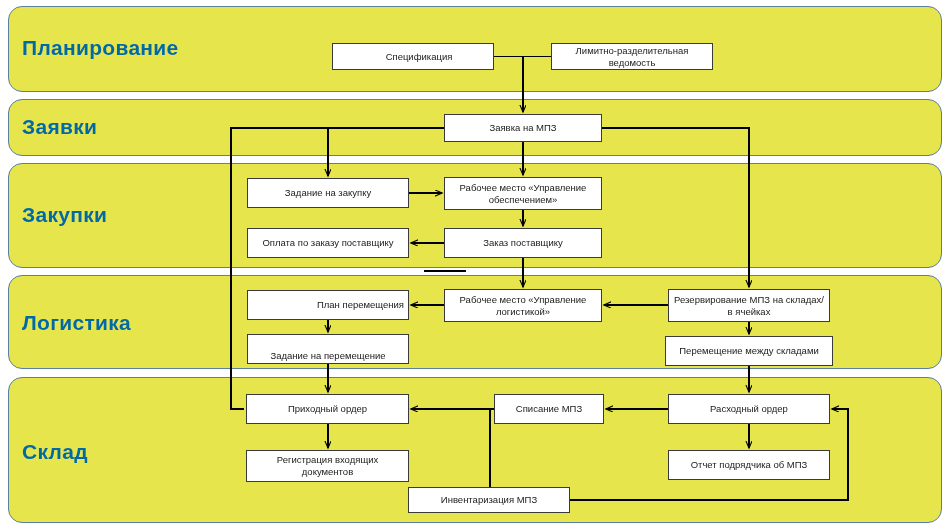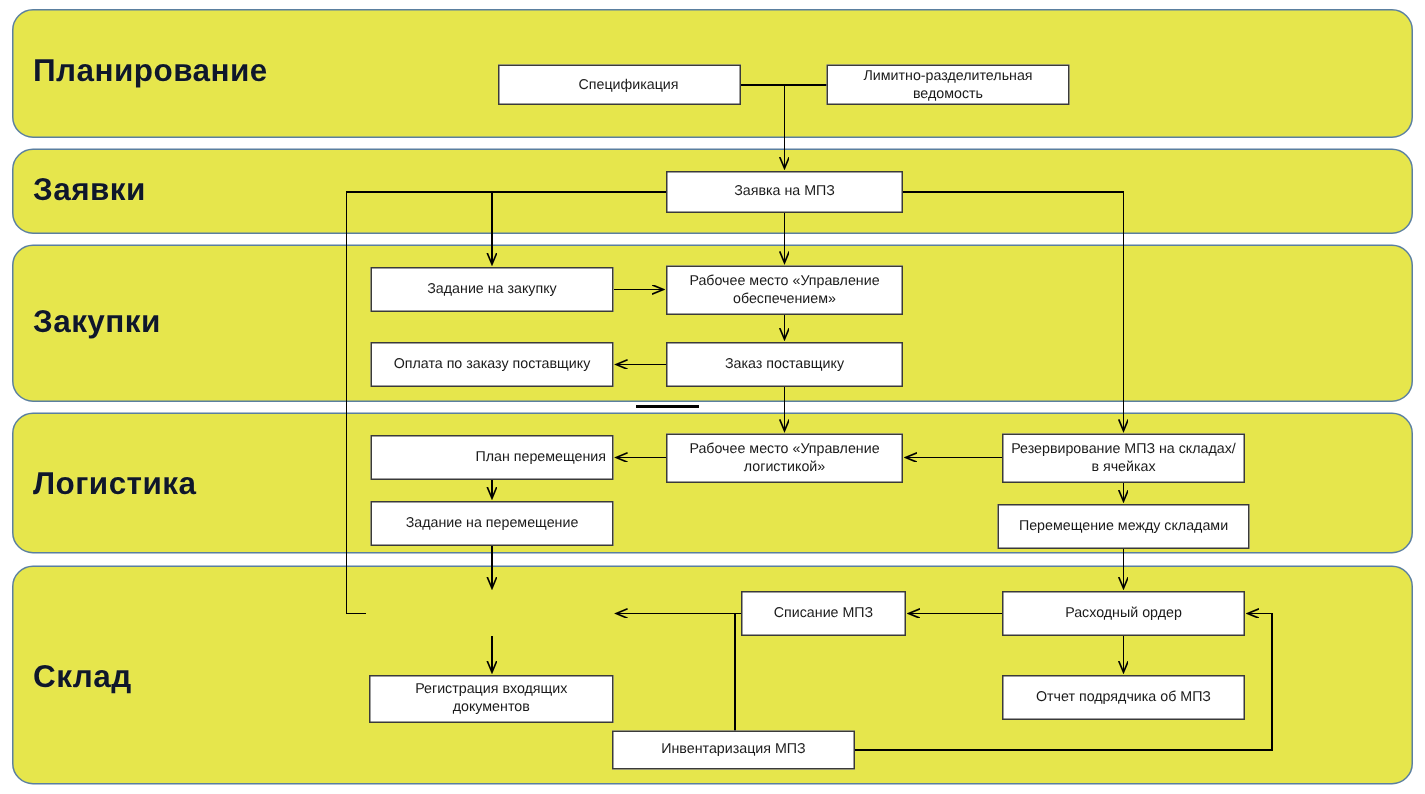--- a/index.html
+++ b/index.html
@@ -19,21 +19,21 @@
   .band {
     position: absolute;
     box-sizing: border-box;
     background: #e6e64c;
     border: 1.5px solid #5a7fa0;
     border-radius: 14px;
     z-index: 1;
   }
   .band-label {
     position: absolute;
-    color: #0f172a;
+    color: #0369a1;
     font-weight: bold;
     font-size: 21px;
     letter-spacing: 0.3px;
     white-space: nowrap;
     z-index: 4;
     text-shadow: 0 0 1px rgba(255,255,255,0.25);
   }
   .node {
     position: absolute;
     box-sizing: border-box;
@@ -166,28 +166,31 @@
   </div>
 
   <div class="node" style="left:444px; top:289px; width:158px; height:33px;">
     <span>Рабочее место «Управление логистикой»</span>
   </div>
 
   <div class="node" style="left:668px; top:289px; width:162px; height:33px;text-align:center;">
     <span>Резервирование МПЗ на складах/в ячейках</span>
   </div>
 
-  <div class="node" style="left:247px; top:334px; width:162px; height:30px;">
+  <div class="node" style="left:247px; top:334px; width:162px; height:30px;align-items:flex-end;">
     <span>Задание на перемещение</span>
   </div>
 
   <div class="node" style="left:665px; top:336px; width:168px; height:30px;">
     <span>Перемещение между складами</span>
   </div>
 
+  <div class="node" style="left:246px; top:394px; width:163px; height:30px;">
+    <span>Приходный ордер</span>
+  </div>
 
   <div class="node" style="left:494px; top:394px; width:110px; height:30px;">
     <span>Списание МПЗ</span>
   </div>
 
   <div class="node" style="left:668px; top:394px; width:162px; height:30px;">
     <span>Расходный ордер</span>
   </div>
 
   <div class="node" style="left:246px; top:450px; width:163px; height:32px;text-align:center;">

